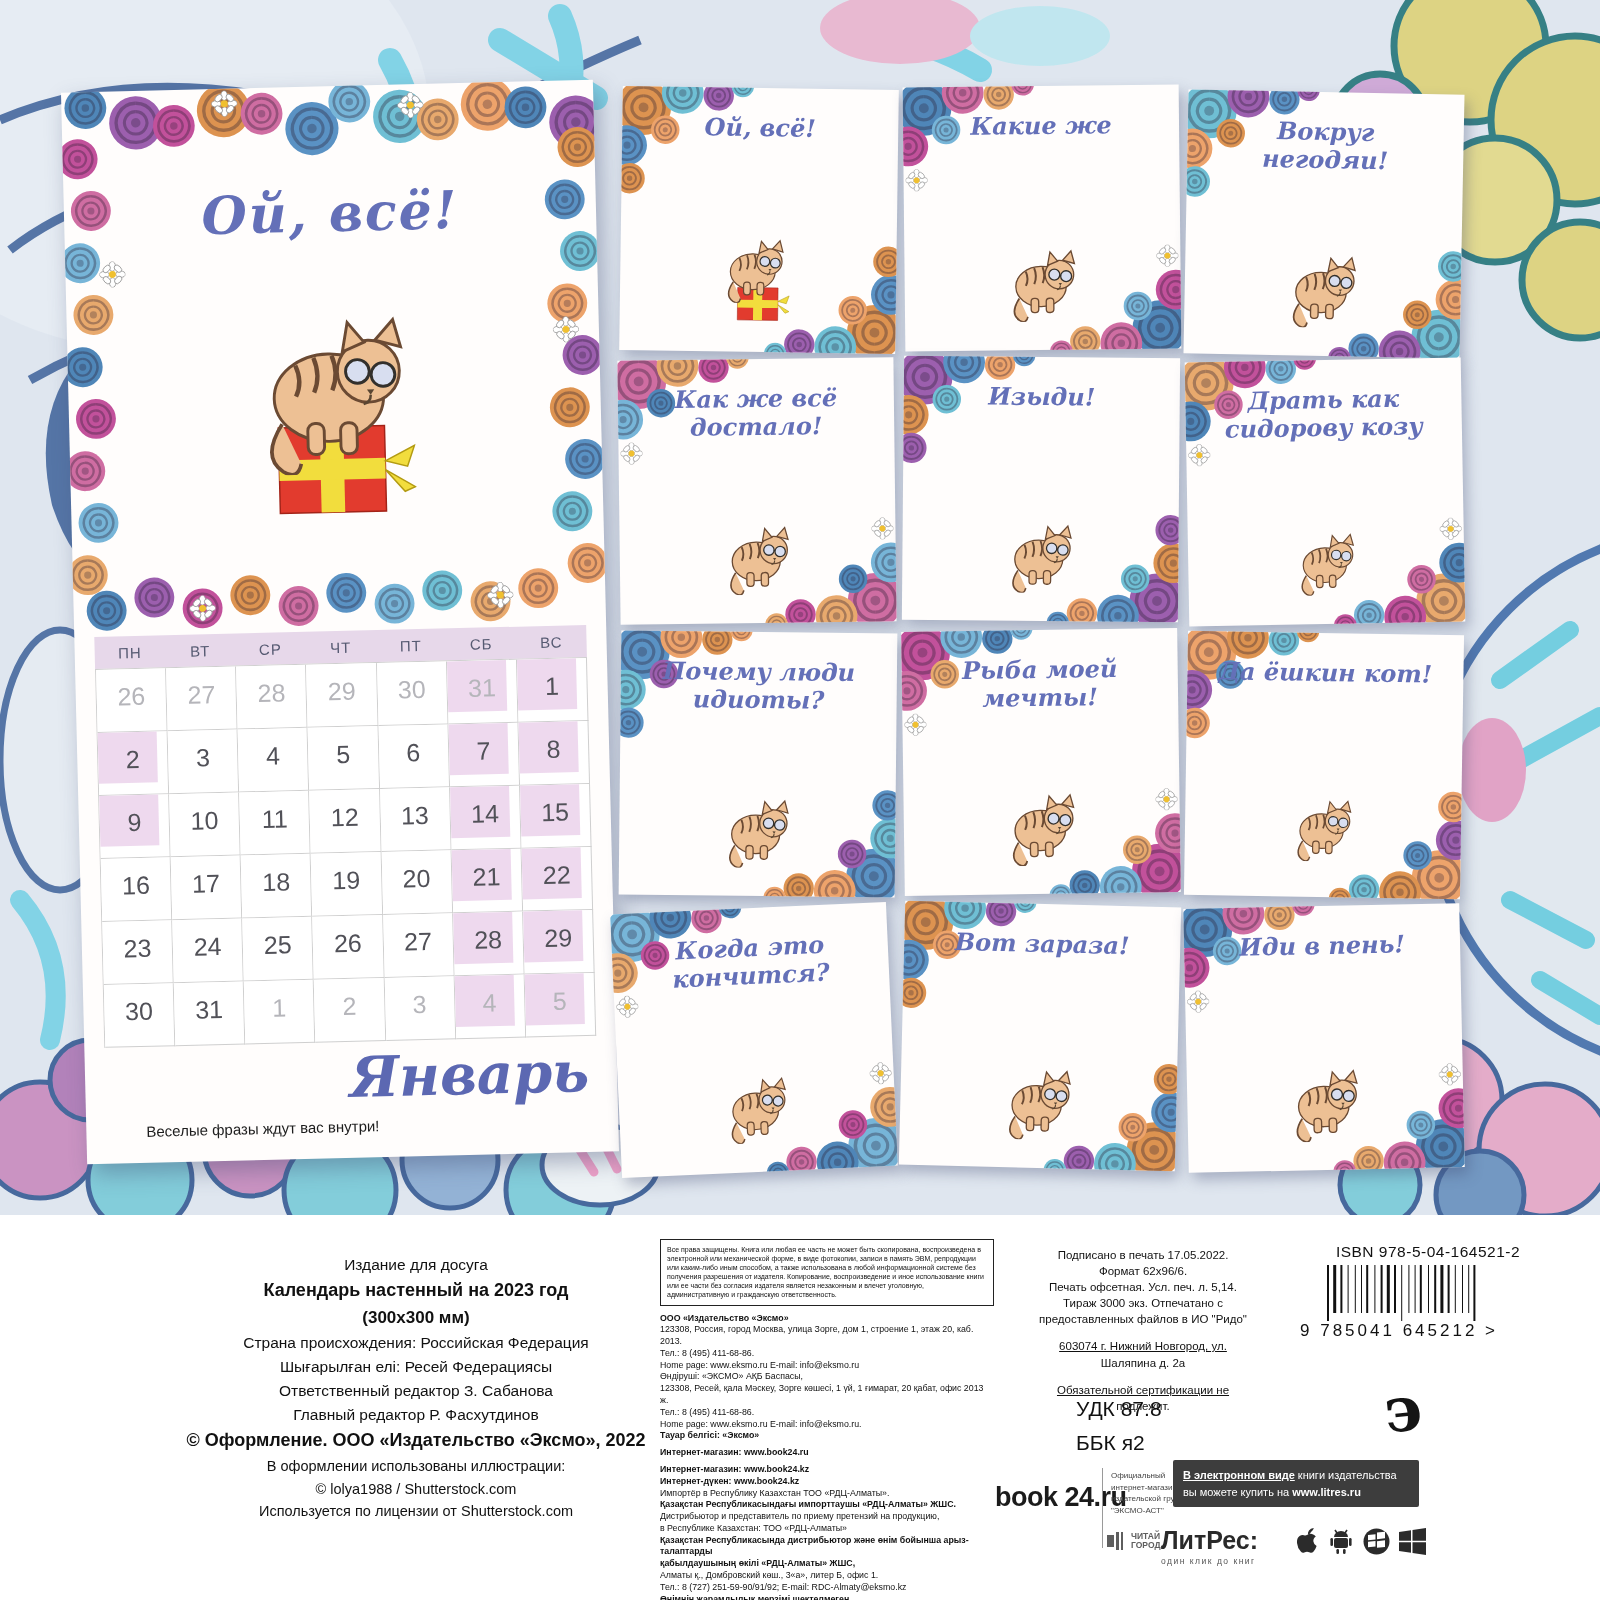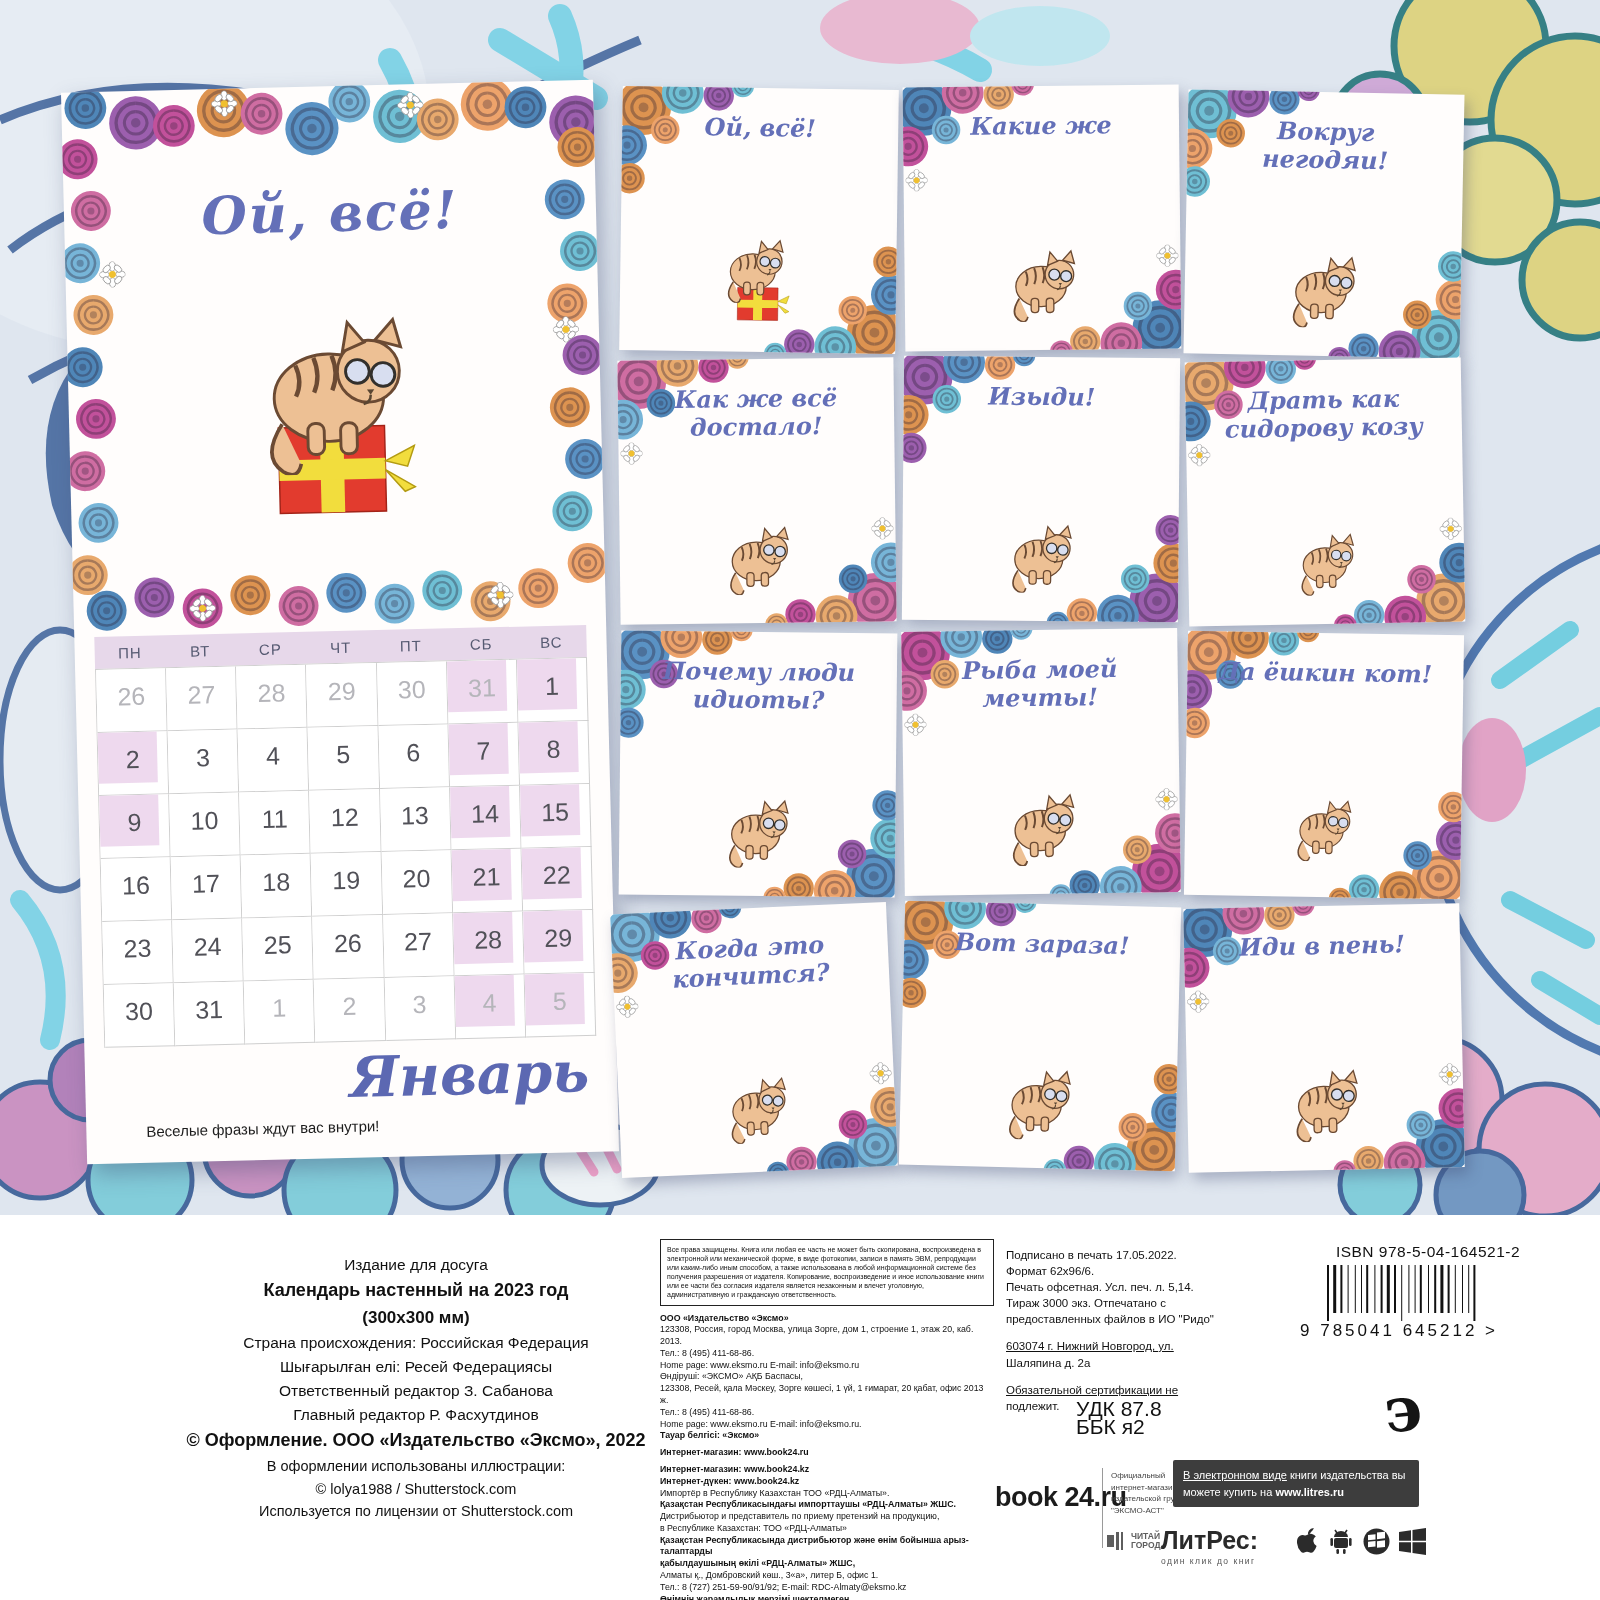--- a/index.html
+++ b/index.html
@@ -61,42 +61,42 @@
   #col-left{position:absolute;left:148px;top:38px;width:536px;text-align:center;color:#111;}
   #col-left div{line-height:1.55;}
   .l-n{font-size:15.5px;} .l-b{font-size:17px;font-weight:bold;} .l-lg{font-size:18px;font-weight:bold;}
   .l-sm{font-size:14.5px;}
   #col-center{position:absolute;left:660px;top:24px;width:334px;color:#111;}
   #disclaimer{border:1.5px solid #222;padding:5px 6px;font-size:7px;line-height:1.3;text-align:left;}
   #center-lines{margin-top:7px;}
   #center-lines div{font-size:8.8px;line-height:1.34;}
   #center-lines .b{font-weight:bold;}
   #center-lines .gap{margin-top:5px;}
-  #col-right{position:absolute;left:1006px;top:32px;width:274px;color:#111;}
+  #col-right{position:absolute;left:1006px;top:32px;width:274px;text-align:center;color:#111;}
   #col-right div{font-size:11.5px;line-height:1.4;}
   #col-right .gap{margin-top:11px;text-decoration:underline;}
   .code{position:absolute;font-size:21px;color:#111;}
-  #udk{left:1076px;top:182px;} #bbk{left:1076px;top:200px;}
+  #udk{left:1076px;top:182px;} #bbk{left:1076px;top:216px;}
 
   #isbn-box{position:absolute;left:1298px;top:28px;width:260px;text-align:center;color:#111;}
   #isbn-label{font-size:15.5px;letter-spacing:.5px;}
   #barcode{margin:4px auto 0;}
   #bc-digits{font-size:17px;letter-spacing:3px;margin-top:-2px;text-align:left;padding-left:2px;}
   #eksmo-logo{position:absolute;left:1368px;top:158px;width:70px;text-align:center;
       font-family:"DejaVu Serif",serif;font-weight:bold;font-size:62px;color:#141414;transform:rotate(-6deg);}
 
   #partners{position:absolute;left:995px;top:245px;width:560px;height:120px;}
   #book24{position:absolute;left:0;top:22px;font-size:27px;font-weight:bold;color:#1b1b1b;letter-spacing:-.5px;}
   #pdivider{position:absolute;left:107px;top:8px;width:1px;height:80px;background:#9a9a9a;}
   #book24-caption{position:absolute;left:116px;top:10px;width:86px;font-size:8px;line-height:1.45;color:#444;}
   #chitai{position:absolute;left:112px;top:72px;display:flex;gap:4px;align-items:center;}
   #chitai .cg-text{font-size:8.5px;font-weight:bold;color:#5e5e5e;line-height:1.1;}
   #litres-banner{position:absolute;left:178px;top:0px;width:226px;background:#3d3d3d;color:#fff;
       padding:7px 10px;font-size:11px;line-height:1.5;border-radius:2px;}
-  #litres-banner .u{font-weight:normal;text-decoration:underline;}
+  #litres-banner .u{font-weight:bold;text-decoration:underline;}
   #litres-banner .s{font-weight:bold;}
   #litres{position:absolute;left:166px;top:66px;}
   #litres .lt{font-size:25px;font-weight:bold;color:#2a2a2a;}
   #litres .ls{font-size:8.5px;color:#555;letter-spacing:1.5px;margin-top:1px;}
   #os-icons{position:absolute;left:300px;top:68px;display:flex;gap:9px;align-items:center;}
 </style>
 </head>
 <body>
 
 <div id="stage">

